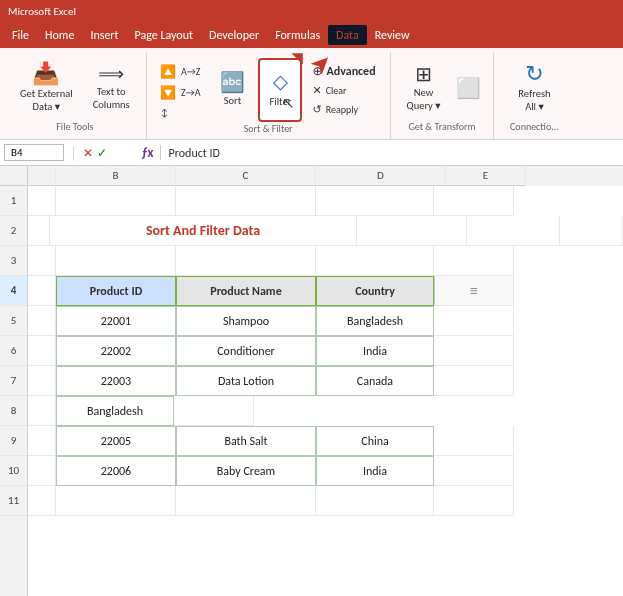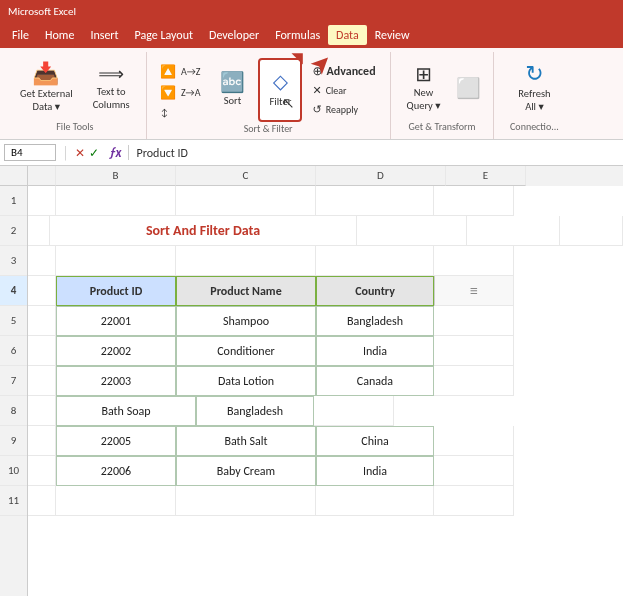--- a/index.html
+++ b/index.html
@@ -32,21 +32,21 @@
       padding: 0 4px;
     }
     .menu-bar span {
       color: white;
       padding: 3px 8px;
       font-size: 12px;
       cursor: pointer;
       border-radius: 2px;
     }
     .menu-bar span.active {
-      background: #fef9c3;
+      background: #0f172a;
       color: #c0392b;
     }
 
     
     .ribbon {
       background: #fdf6f6;
       border-bottom: 1px solid #d0d0d0;
       display: flex;
       align-items: stretch;
       height: 92px;
@@ -140,42 +140,42 @@
       border-bottom: 1px solid #ccc;
       display: flex;
       align-items: center;
       height: 26px;
       padding: 0 4px;
       gap: 4px;
     }
     .name-box {
       border: 1px solid #bbb;
       padding: 1px 6px;
-      width: 52px;
+      width: 60px;
       font-size: 11px;
       background: white;
     }
     .formula-bar-sep {
       color: #ccc;
       font-size: 14px;
       padding: 0 2px;
     }
     .formula-bar-icons {
       display: flex;
       gap: 4px;
       color: #666;
       font-size: 13px;
     }
     .formula-bar-fx {
       color: #7030a0;
-      font-style: italic;
       font-weight: bold;
       font-size: 13px;
       padding: 0 6px;
       border-right: 1px solid #ccc;
+      margin-left: 24px;
     }
     .formula-bar-content {
       flex: 1;
       font-size: 12px;
       color: #333;
       padding-left: 4px;
     }
 
     
     .spreadsheet-container {
@@ -491,21 +491,20 @@
     <div class="grid-row">
       <div class="cell col-a"></div>
       <div class="cell col-b table-data">22003</div>
       <div class="cell col-c table-data">Data Lotion</div>
       <div class="cell col-d table-data">Canada</div>
       <div class="cell col-e"></div>
     </div>
 
     <div class="grid-row">
       <div class="cell col-a"></div>
-      <div class="cell col-c table-data">Bath Soap</div>
       <div class="cell col-d table-data">Bangladesh</div>
       <div class="cell col-e"></div>
     </div>
 
     <div class="grid-row">
       <div class="cell col-a"></div>
       <div class="cell col-b table-data">22005</div>
       <div class="cell col-c table-data">Bath Salt</div>
       <div class="cell col-d table-data">China</div>
       <div class="cell col-e"></div>

